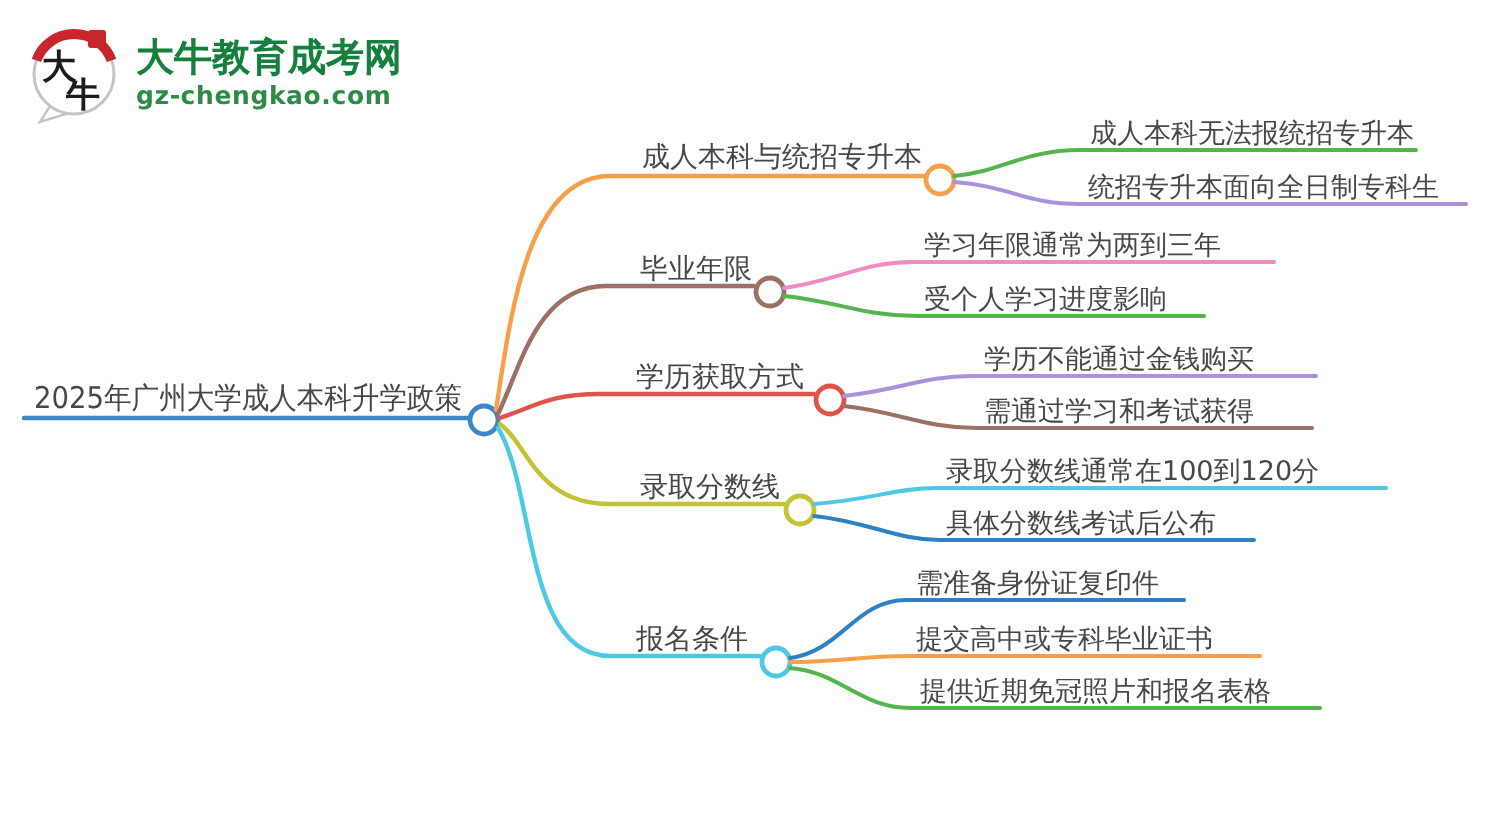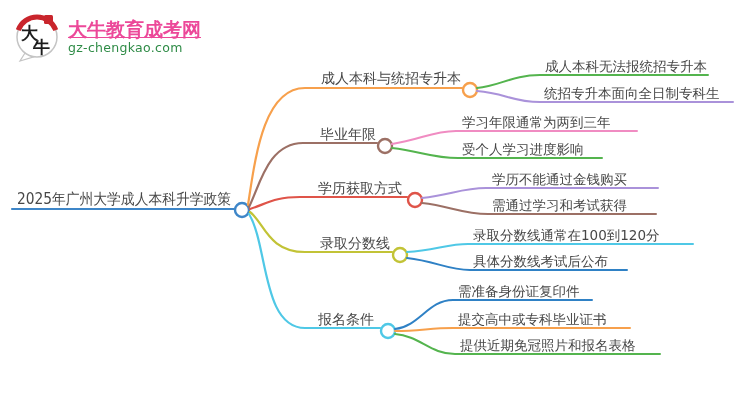--- a/index.html
+++ b/index.html
@@ -14,22 +14,22 @@
     fill:#474747;
   }
   .root-label  { font-size:15px; fill:#3f3f3f; }
   .branch-label{ font-size:14px; }
   .leaf-label  { font-size:13.5px; }
   .connector   { fill:none; stroke-width:2.2; stroke-linecap:round; }
   .leaf-line   { fill:none; stroke-width:2;   stroke-linecap:round; }
   .node-circle { fill:#ffffff; stroke-width:2.4; }
   .logo { position:absolute; left:13px; top:11px; display:flex; align-items:center; gap:7px; }
   .logo-icon-svg text { font-family:"DejaVu Serif","Liberation Serif",serif; font-weight:bold; fill:#1c1c1c; }
-  .logo-title    { font-size:19px; font-weight:bold; color:#ec4899; line-height:1.1;text-decoration:underline; }
-  .logo-subtitle { font-size:12.5px; font-weight:normal; color:#2e8b46; letter-spacing:.3px; margin-top:1px; }
+  .logo-title    { font-size:19px; font-weight:bold; color:#15803d; line-height:1.1; }
+  .logo-subtitle { font-size:12.5px; font-weight:bold; color:#2e8b46; letter-spacing:.3px; margin-top:1px; }
 </style>
 </head>
 <body>
 
 <div class="stage">
 
   <svg class="mindmap-svg" width="750" height="410" viewBox="0 0 750 410">
 
     <g>
       <path class="connector" d="M12,209 L234,209" stroke="#3e86c8"></path>

